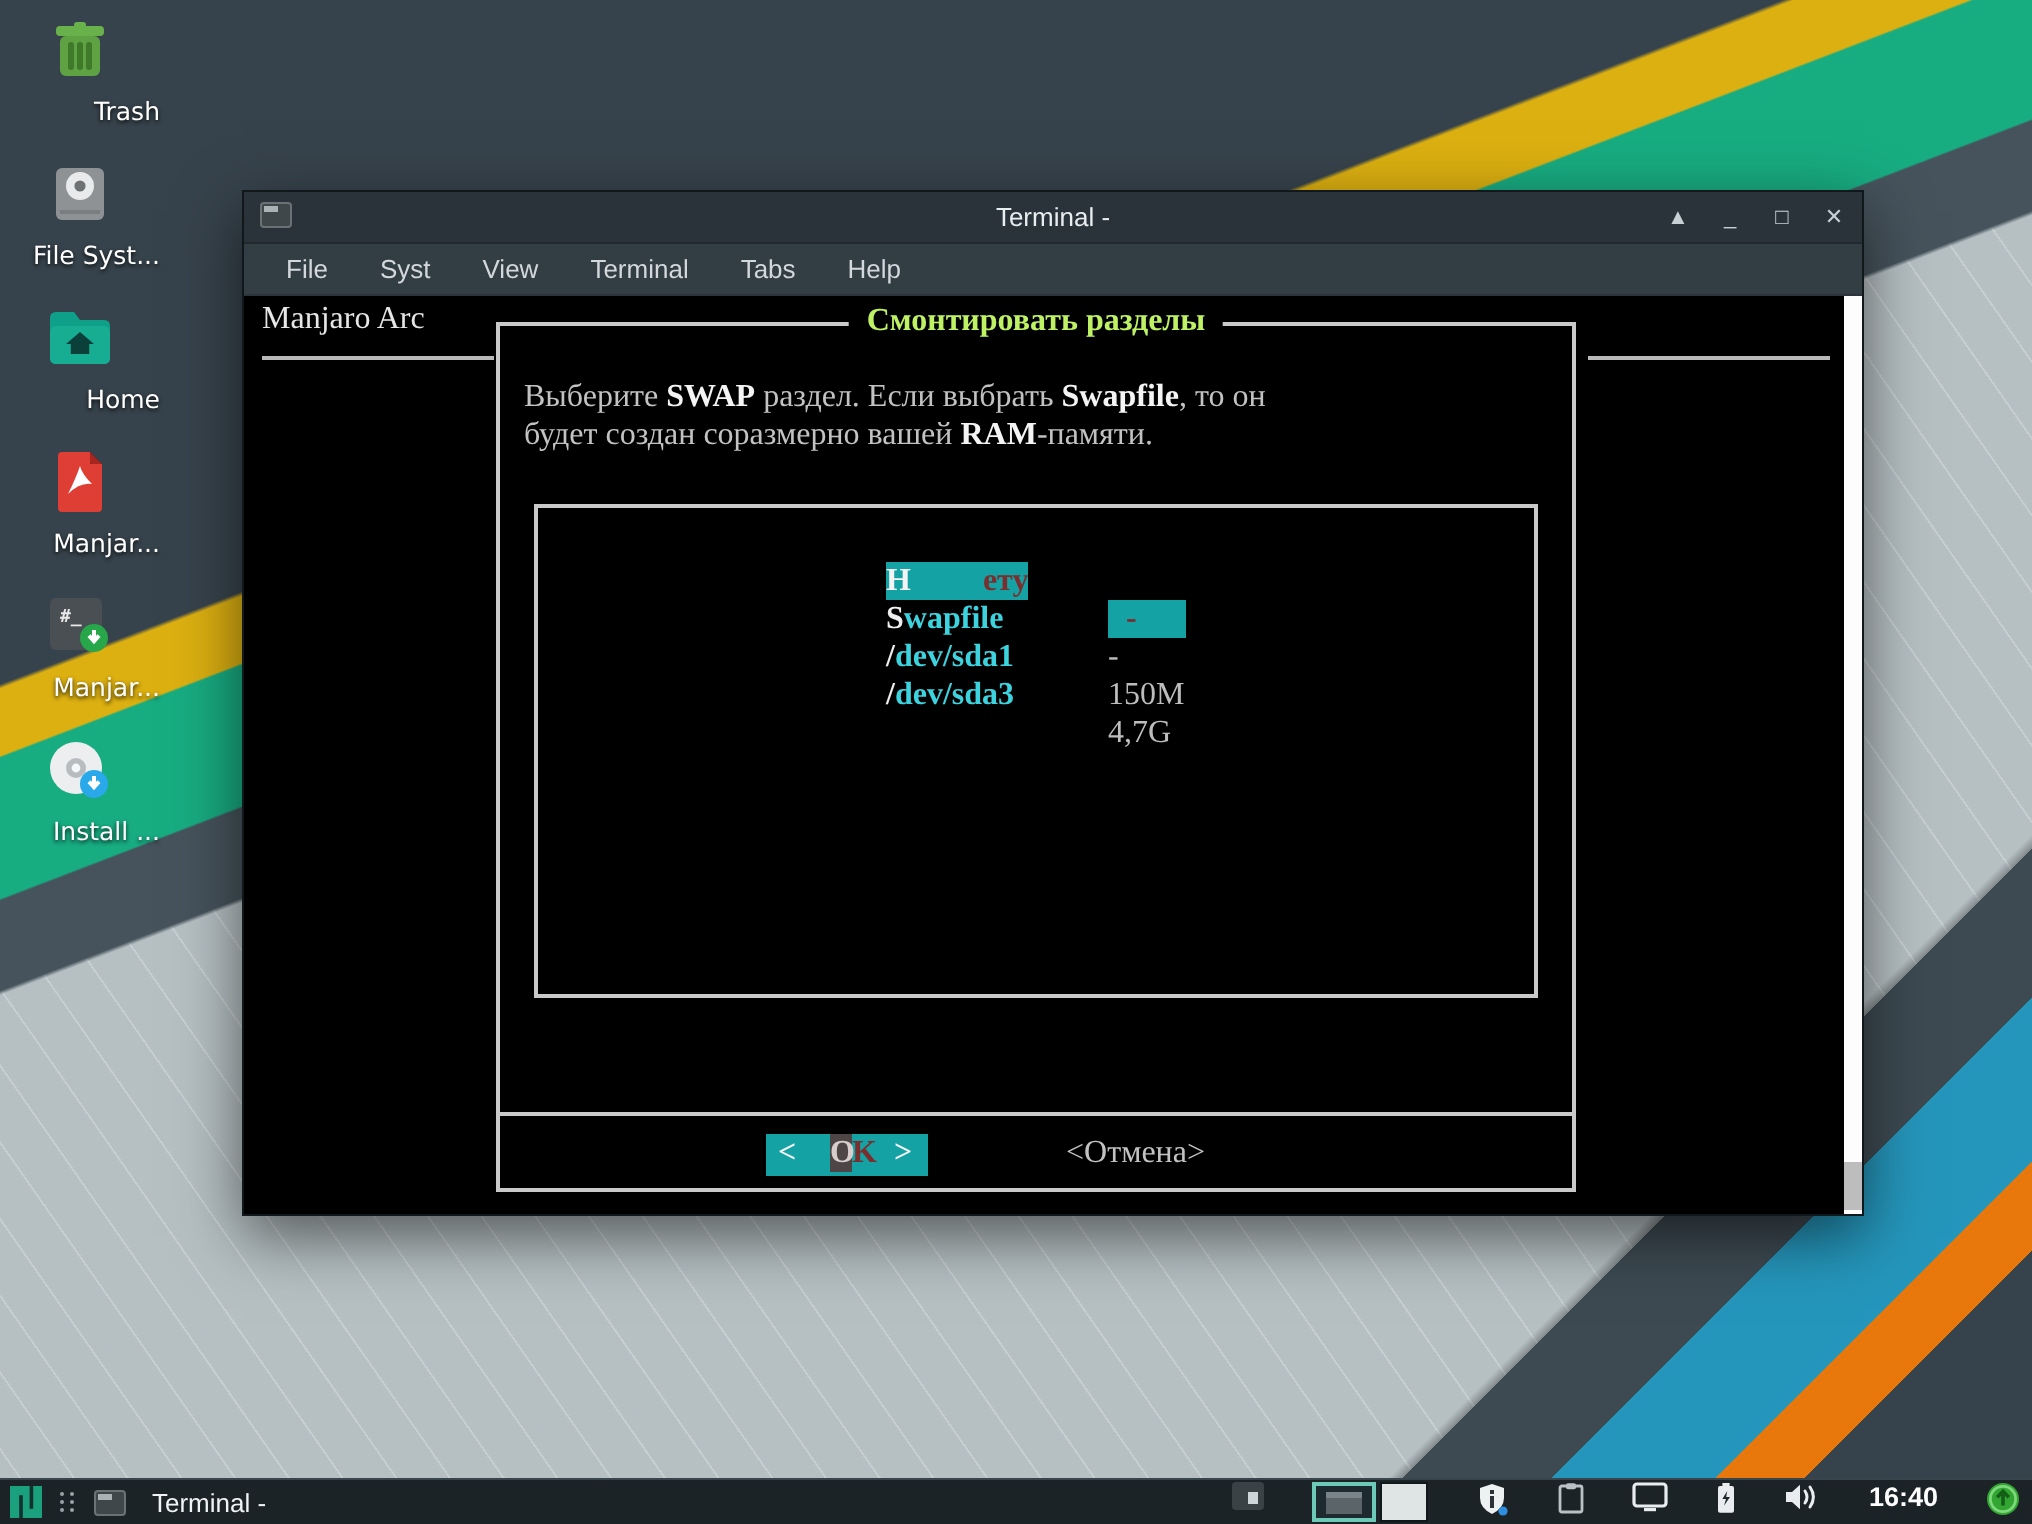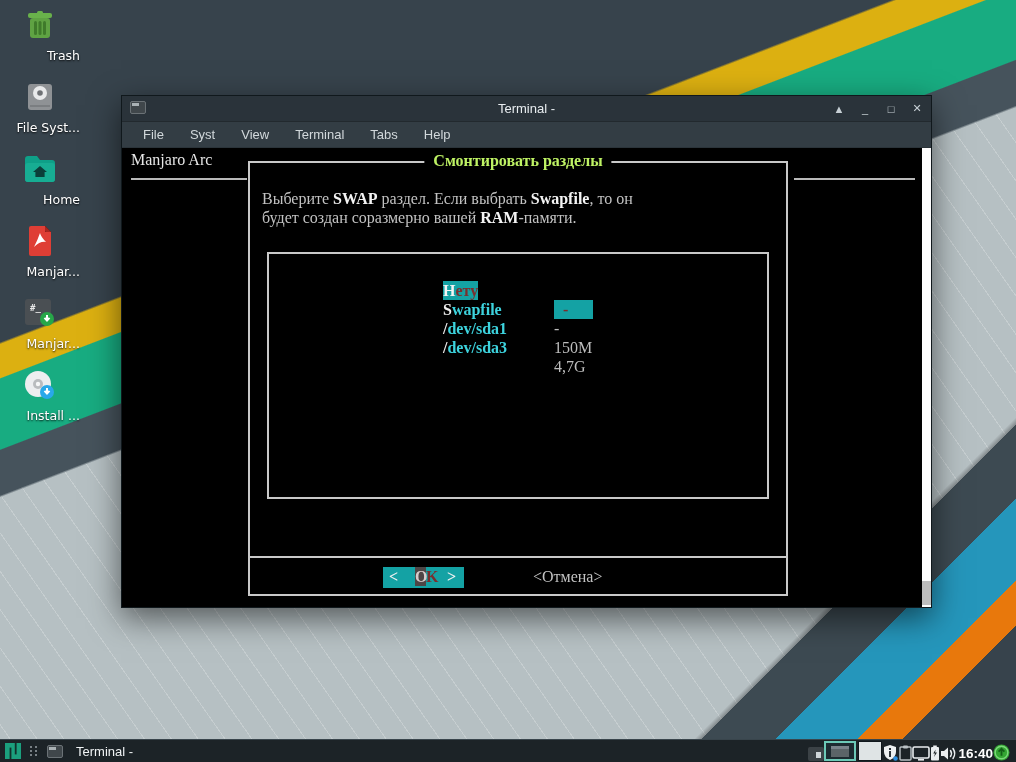--- a/index.html
+++ b/index.html
@@ -84,21 +84,21 @@
     border:2px solid #c9c9c9; background:#000;
   }
   .lrow { position:absolute; left:0; height:19px; font-weight:bold; white-space:pre; }
   .lrow .c1 { position:absolute; left:174px; }
   .lrow .c2 { position:absolute; left:285px; }
   .hot  { color:#eeeeee; }
   .item { color:#3dd3de; }
   .size { color:#bdbdbd; font-weight:normal; }
   .lrow.sel .c1 { background:#14a2a4; }
   .lrow.sel .hot { color:#f4f4f4; }
-  .lrow.sel .rest { color:#7b2e2e; }
+  .lrow.sel .rest { color:#7b2e2e;margin-left:36px; }
   .sel-size { position:absolute; left:285px; width:39px; background:#14a2a4; color:#7b2e2e; padding-left:9px; }
 
   .dlg-sep { position:absolute; left:0; right:0; top:393px; height:2px; background:#c9c9c9; }
 
   .btn-ok {
     position:absolute; left:133px; top:404px; width:81px; height:21px;
     background:#14a2a4; font-weight:bold;
   }
   .btn-ok .b-open  { position:absolute; left:6px;  color:#f2f2f2; }
   .btn-ok .b-cur   { position:absolute; left:32px; width:11px; background:#4e4646; color:#d8cccc; text-align:center; }
@@ -107,21 +107,21 @@
   .btn-cancel { position:absolute; left:283px; top:404px; color:#c2c2c2; white-space:pre; }
 
   
   .taskbar {
     position:absolute; left:0; bottom:0; width:1016px; height:23px;
     background:#1c2327; border-top:1px solid #39454c;
     display:flex; align-items:center;
   }
   .tb-left { display:flex; align-items:center; gap:9px; padding-left:5px; flex:1; }
   .task-label { color:#f0f3f4; font-size:13px; margin-left:4px; }
-  .tb-right { display:flex; align-items:flex-end; gap:0; padding-right:6px; }
+  .tb-right { display:flex; align-items:flex-start; gap:24px; padding-right:6px; }
   .clock { color:#ffffff; font-size:13.5px; font-weight:bold; }
 
   .pager { display:flex; align-items:center; gap:2px; }
   .ws1 { width:32px; height:20px; border:2px solid #6cc9b7; background:#1d2b31; position:relative; }
   .ws1 .mini { position:absolute; left:5px; top:3px; width:18px; height:11px; background:#5b6468; border-top:3px solid #79838a; }
   .ws2 { width:24px; height:20px; background:#dfe4e5; border:1px solid #11181c; }
 
   .dots-icon { display:grid; grid-template-columns:3px 3px; grid-gap:2px; }
   .dots-icon i { width:2px; height:2px; background:#97a1a6; border-radius:50%; }
 

